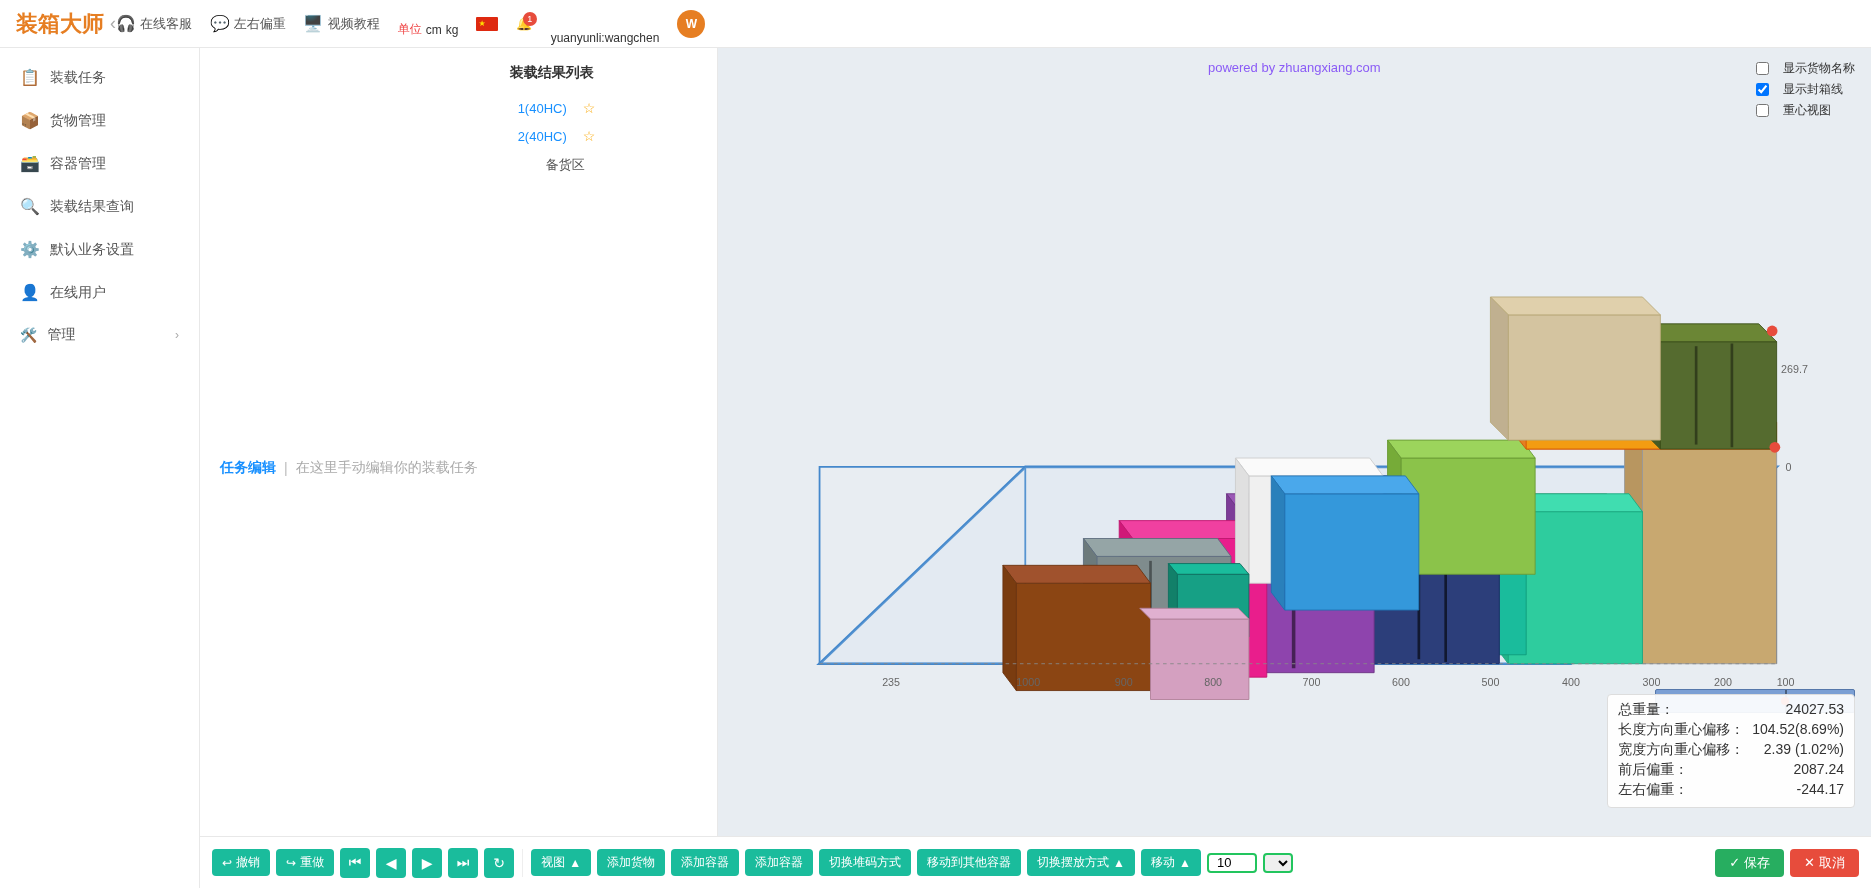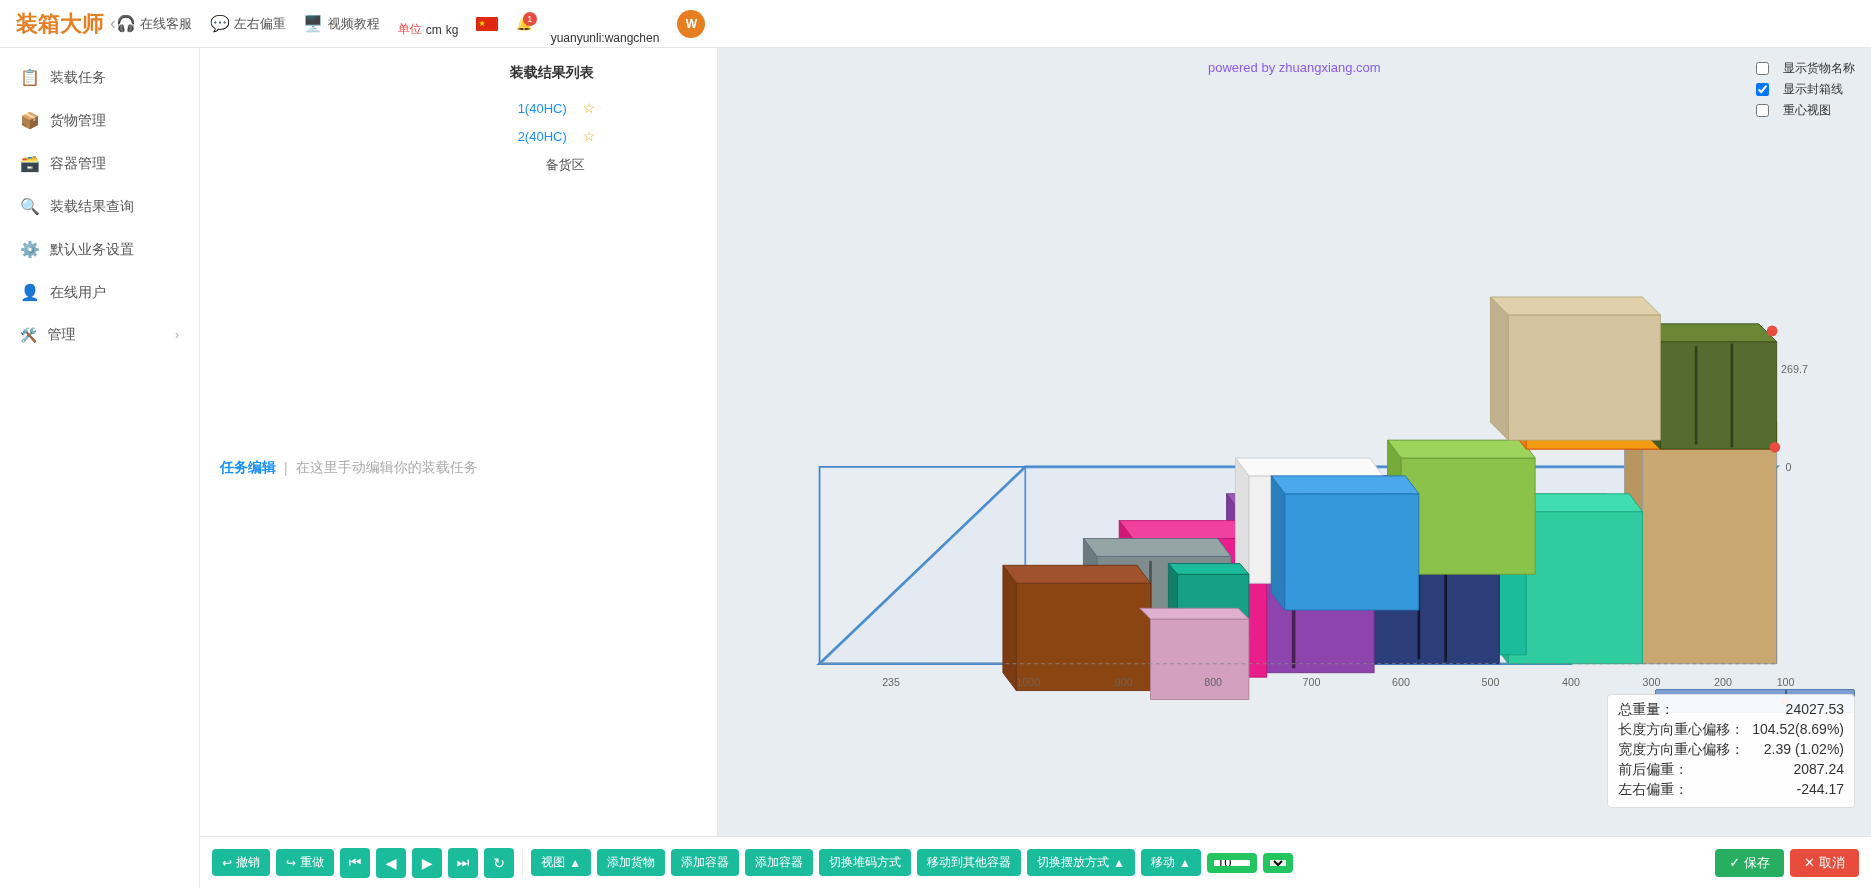--- a/index.html
+++ b/index.html
@@ -129,21 +129,21 @@
       background: #27ae60; color: #fff; border: none; border-radius: 4px;
       padding: 5px 14px; font-size: 13px; cursor: pointer; display: flex; align-items: center; gap: 4px;
       white-space: nowrap;
     }
     .btn-cancel {
       background: #e74c3c; color: #fff; border: none; border-radius: 4px;
       padding: 5px 14px; font-size: 13px; cursor: pointer; display: flex; align-items: center; gap: 4px;
       white-space: nowrap;
     }
     .btn-number-input {
-      width: 50px; height: 20px; border: 7px solid #22c55e; border-radius: 4px; text-align: center; font-size: 13px;
+      width: 50px; height: 20px; border: 2px solid #22c55e; border-radius: 4px; text-align: center; font-size: 13px;
     }
     .toolbar-sep { width: 1px; background: #eee; height: 28px; margin: 0 2px; }
     .spacer { flex: 1; }
 
     
     .viz-area {
       position: absolute; top: 40px; left: 30px; right: 50px; bottom: 60px;
     }
 
     

